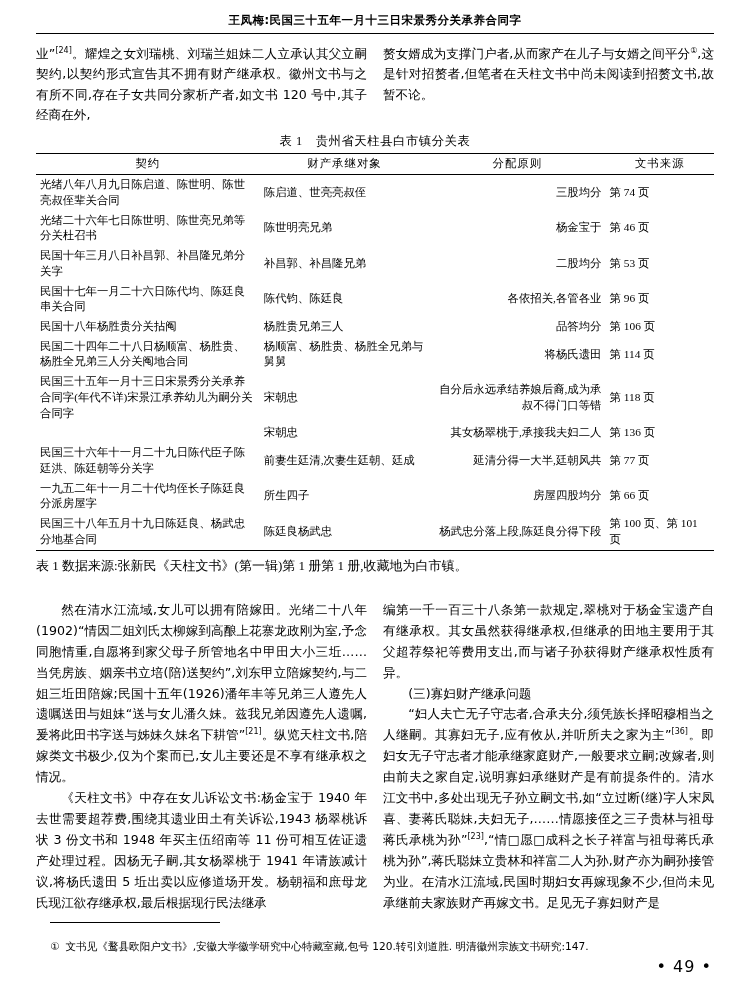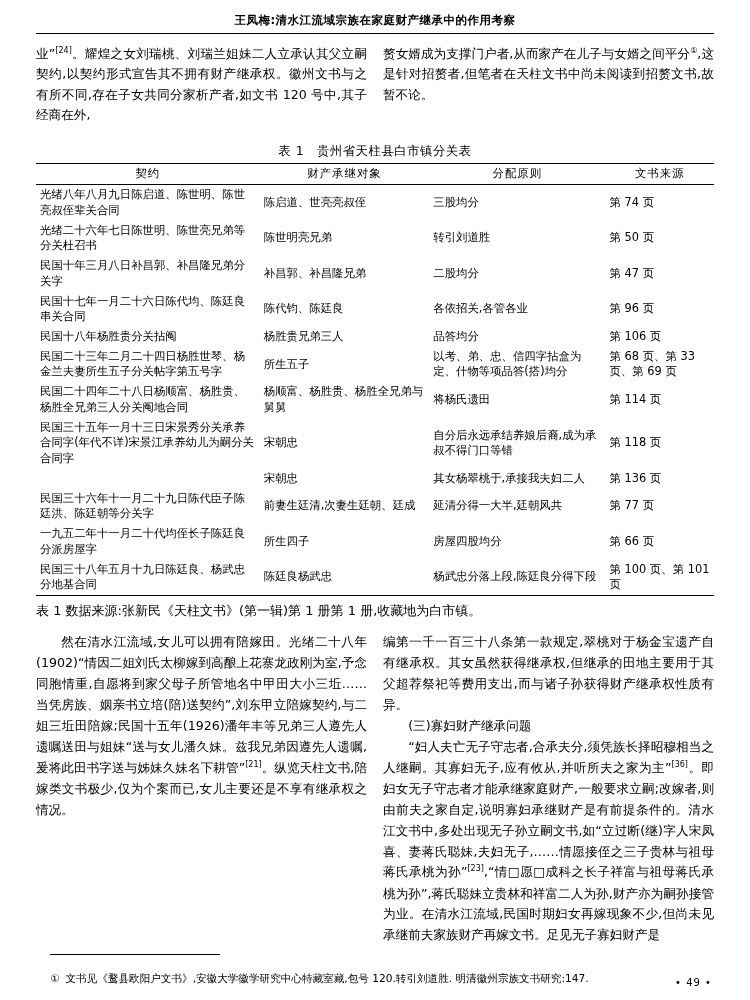--- a/index.html
+++ b/index.html
@@ -53,21 +53,22 @@
   }
   .col p.ind {
     text-indent: 2em;
   }
   sup {
     font-size: 8px;
     vertical-align: super;
   }
   
   .table-wrap {
-    margin-top: 18px;
+    margin-top: 8px;
+    font-family: Liberation Serif, serif;
   }
   .table-title {
     text-align: center;
     font-size: 12.4px;
     margin-bottom: 3px;
     letter-spacing: 0.5px;
   }
   table.guizhou {
     width: 100%;
     border-collapse: collapse;
@@ -86,30 +87,30 @@
   }
   table.guizhou thead tr {
     border-top: 1.4px solid #000;
     border-bottom: 0.8px solid #000;
   }
   table.guizhou tbody tr:last-child {
     border-bottom: 1.4px solid #000;
   }
   .c1 { width: 33%; }
   .c2 { width: 25%; }
-  .c3 { width: 26%; }
+  .c3 { width: 26%; text-align: right; }
   .c4 { width: 16%; }
   .src-note {
     font-size: 13px;
     margin-top: 5px;
     line-height: 1.5;
   }
   
   .cols2.lower {
-    margin-top: 12px;
+    margin-top: 25px;
     font-size: 12.6px;
     line-height: 1.66;
   }
   .footnote-rule {
     width: 170px;
     border-top: 0.9px solid #000;
     margin: 8px 0 5px 14px;
   }
   .footnote {
     font-size: 10.6px;
@@ -117,31 +118,31 @@
     text-align: justify;
     padding-left: 14px;
     margin-top: 16px;
   }
   .footnote .fn-num {
     margin-right: 6px;
   }
   .pagenum {
     position: absolute;
     right: 38px;
-    bottom: 12px;
-    font-size: 10px;
+    bottom: 24px;
+    font-size: 16px;
     letter-spacing: 1px;
   }
 </style>
 </head>
 <body>
 
 <div class="page">
 
-  <div class="runhead">王凤梅:清水江流域宗族在家庭财产继承中的作用考察</div>
+  <div class="runhead">王凤梅:民国三十五年一月十三日宋景秀分关承养合同字</div>
   <div class="runhead-rule"></div>
 
   <div class="cols2">
     <div class="col">
       <p>业”<sup>[24]</sup>。耀煌之女刘瑞桃、刘瑞兰姐妹二人立承认其父立嗣契约,以契约形式宣告其不拥有财产继承权。徽州文书与之有所不同,存在子女共同分家析产者,如文书 120 号中,其子经商在外,</p>
     </div>
     <div class="col">
       <p>赘女婿成为支撑门户者,从而家产在儿子与女婿之间平分<sup>①</sup>,这是针对招赘者,但笔者在天柱文书中尚未阅读到招赘文书,故暂不论。</p>
     </div>
   </div>
@@ -160,48 +161,42 @@
       <tbody id="table-body">
           <tr>
             <td class="c1">光绪八年八月九日陈启道、陈世明、陈世亮叔侄辈关合同</td>
             <td class="c2">陈启道、世亮亮叔侄</td>
             <td class="c3">三股均分</td>
             <td class="c4">第 74 页</td>
           </tr>
           <tr>
             <td class="c1">光绪二十六年七日陈世明、陈世亮兄弟等分关杜召书</td>
             <td class="c2">陈世明亮兄弟</td>
-            <td class="c3">转引刘道胜</td>
-            <td class="c4">第 50 页</td>
+            <td class="c3">杨金宝于</td>
+            <td class="c4">第 46 页</td>
           </tr>
           <tr>
             <td class="c1">民国十年三月八日补昌郭、补昌隆兄弟分关字</td>
             <td class="c2">补昌郭、补昌隆兄弟</td>
             <td class="c3">二股均分</td>
-            <td class="c4">第 47 页</td>
+            <td class="c4">第 53 页</td>
           </tr>
           <tr>
             <td class="c1">民国十七年一月二十六日陈代均、陈廷良串关合同</td>
             <td class="c2">陈代钧、陈廷良</td>
             <td class="c3">各依招关,各管各业</td>
             <td class="c4">第 96 页</td>
           </tr>
           <tr>
             <td class="c1">民国十八年杨胜贵分关拈阄</td>
             <td class="c2">杨胜贵兄弟三人</td>
             <td class="c3">品答均分</td>
             <td class="c4">第 106 页</td>
           </tr>
           <tr>
-            <td class="c1">民国二十三年二月二十四日杨胜世琴、杨金兰夫妻所生五子分关帖字第五号字</td>
-            <td class="c2">所生五子</td>
-            <td class="c3">以考、弟、忠、信四字拈盒为定、什物等项品答(搭)均分</td>
-            <td class="c4">第 68 页、第 33 页、第 69 页</td>
-          </tr>
-          <tr>
             <td class="c1">民国二十四年二十八日杨顺富、杨胜贵、杨胜全兄弟三人分关阄地合同</td>
             <td class="c2">杨顺富、杨胜贵、杨胜全兄弟与舅舅</td>
             <td class="c3">将杨氏遗田</td>
             <td class="c4">第 114 页</td>
           </tr>
           <tr>
             <td class="c1">民国三十五年一月十三日宋景秀分关承养合同字(年代不详)宋景江承养幼儿为嗣分关合同字</td>
             <td class="c2">宋朝忠</td>
             <td class="c3">自分后永远承结养娘后裔,成为承叔不得门口等错</td>
             <td class="c4">第 118 页</td>
@@ -231,20 +226,21 @@
             <td class="c4">第 100 页、第 101 页</td>
           </tr>
         </tbody>
     </table>
     <div class="src-note">表 1 数据来源:张新民《天柱文书》(第一辑)第 1 册第 1 册,收藏地为白市镇。</div>
   </div>
 
   <div class="cols2 lower">
     <div class="col">
       <p class="ind">然在清水江流域,女儿可以拥有陪嫁田。光绪二十八年(1902)“情因二姐刘氏太柳嫁到高酿上花寨龙政刚为室,予念同胞情重,自愿将到家父母子所管地名中甲田大小三坵……当凭房族、姻亲书立培(陪)送契约”,刘东甲立陪嫁契约,与二姐三坵田陪嫁;民国十五年(1926)潘年丰等兄弟三人遵先人遗嘱送田与姐妹“送与女儿潘久妹。兹我兄弟因遵先人遗嘱,爰将此田书字送与姊妹久妹名下耕管”<sup>[21]</sup>。纵览天柱文书,陪嫁类文书极少,仅为个案而已,女儿主要还是不享有继承权之情况。</p>
+      <p class="ind">《天柱文书》中存在女儿诉讼文书:杨金宝于 1940 年去世需要超荐费,围绕其遗业田土有关诉讼,1943 杨翠桃诉状 3 份文书和 1948 年买主伍绍南等 11 份可相互佐证遗产处理过程。因杨无子嗣,其女杨翠桃于 1941 年请族减计议,将杨氏遗田 5 坵出卖以应修道场开发。杨朝福和庶母龙氏现江欲存继承权,最后根据现行民法继承</p>
     </div>
     <div class="col">
       <p>编第一千一百三十八条第一款规定,翠桃对于杨金宝遗产自有继承权。其女虽然获得继承权,但继承的田地主要用于其父超荐祭祀等费用支出,而与诸子孙获得财产继承权性质有异。</p>
       <p class="ind">(三)寡妇财产继承问题</p>
       <p class="ind">“妇人夫亡无子守志者,合承夫分,须凭族长择昭穆相当之人继嗣。其寡妇无子,应有攸从,并听所夫之家为主”<sup>[36]</sup>。即妇女无子守志者才能承继家庭财产,一般要求立嗣;改嫁者,则由前夫之家自定,说明寡妇承继财产是有前提条件的。清水江文书中,多处出现无子孙立嗣文书,如“立过断(继)字人宋凤喜、妻蒋氏聪妹,夫妇无子,……情愿接侄之三子贵林与祖母蒋氏承桃为孙”<sup>[23]</sup>,“情□愿□成科之长子祥富与祖母蒋氏承桃为孙”,蒋氏聪妹立贵林和祥富二人为孙,财产亦为嗣孙接管为业。在清水江流域,民国时期妇女再嫁现象不少,但尚未见承继前夫家族财产再嫁文书。足见无子寡妇财产是</p>
     </div>
   </div>
 
   <div class="footnote-rule"></div>
   <div class="footnote">

